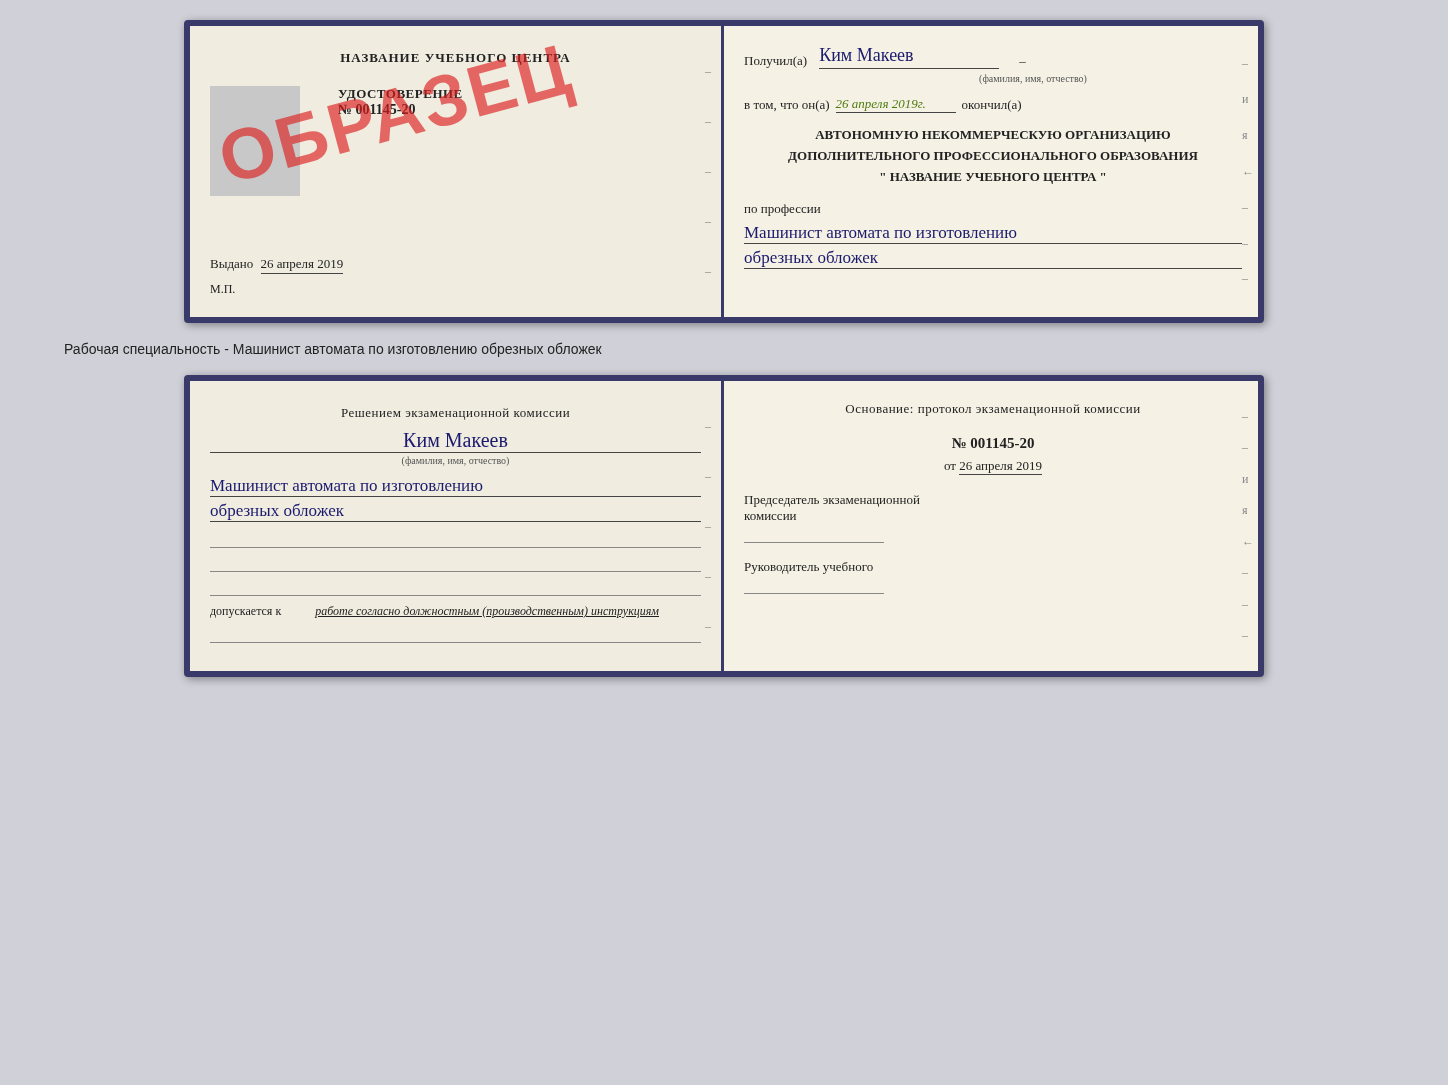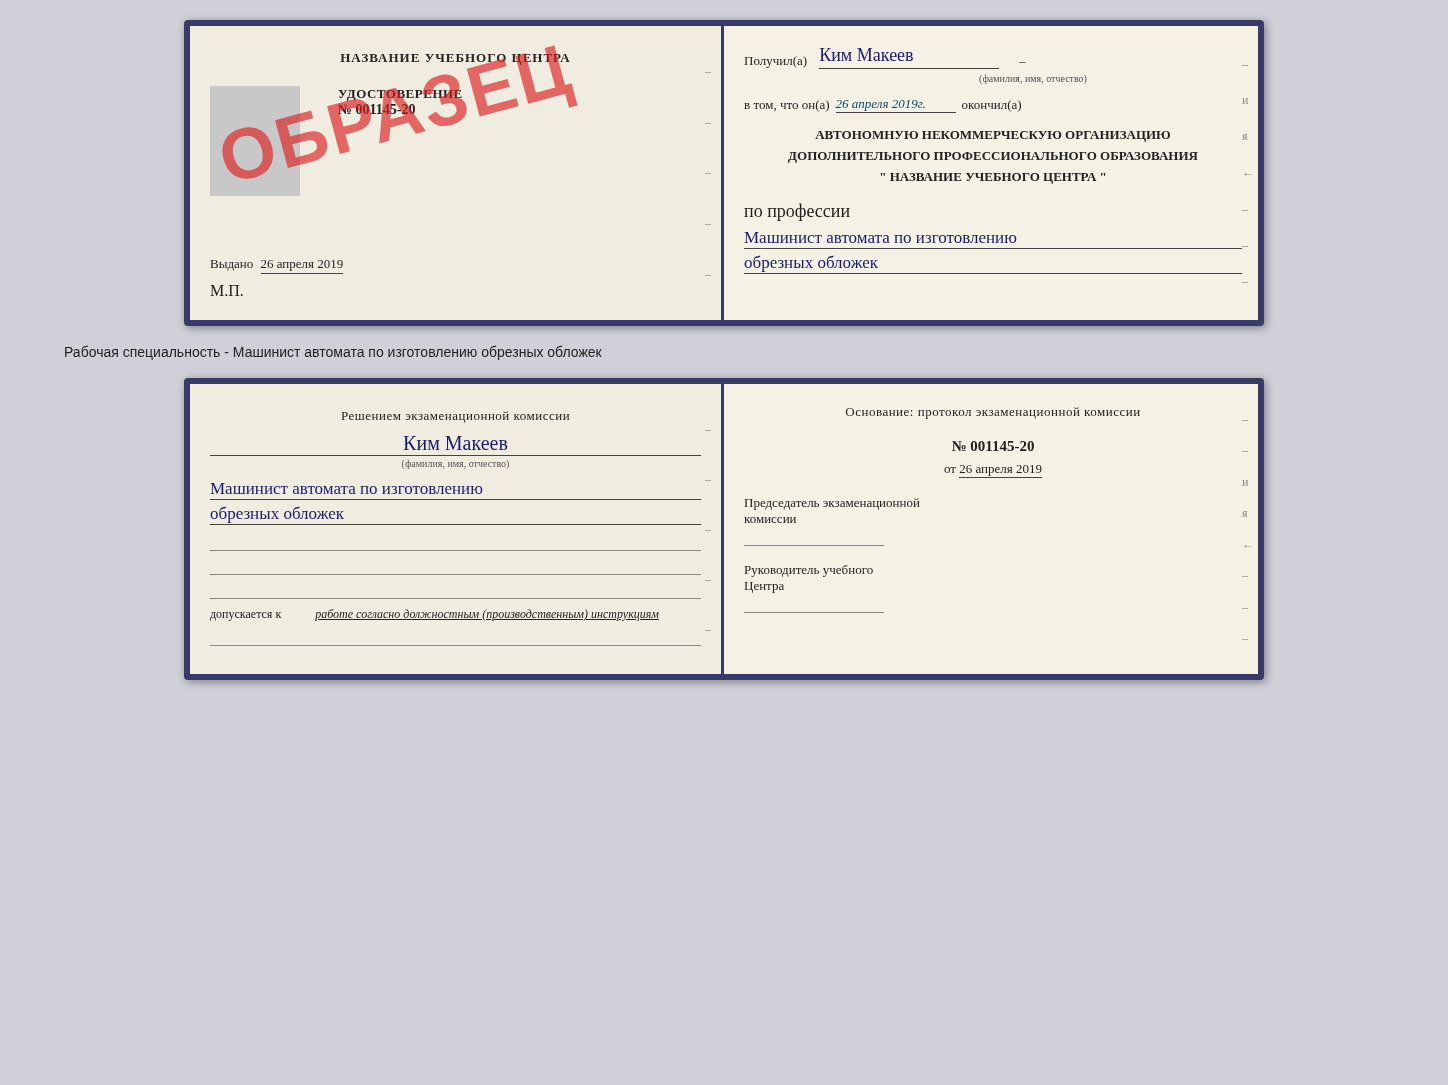--- a/index.html
+++ b/index.html
@@ -75,21 +75,21 @@
 
     .vydano-line {
       margin-top: 60px;
       font-size: 13px;
       color: #222;
       clear: both;
     }
 
     .mp-line {
       margin-top: 10px;
-      font-size: 16px;
+      font-size: 12px;
       color: #222;
     }
 
     
     .obrazec-stamp {
       position: absolute;
       top: 60px;
       left: 40px;
       width: 280px;
       height: 180px;
@@ -142,34 +142,34 @@
       display: flex;
       align-items: flex-end;
       gap: 6px;
     }
 
     .date-underline {
       font-style: italic;
       border-bottom: 1px solid #444;
       min-width: 120px;
       font-size: 13px;
-      color: #0c4a6e;
+      color: #4d7c0f;
     }
 
     .org-block {
       font-size: 13px;
       color: #222;
       text-align: center;
       line-height: 1.6;
       margin-bottom: 14px;
       font-weight: bold;
     }
 
     .prof-line {
-      font-size: 18px;
+      font-size: 13px;
       color: #222;
       margin-bottom: 6px;
     }
 
     .prof-name {
       font-family: 'Segoe Script', cursive;
       font-size: 17px;
       color: #1a1a6e;
       border-bottom: 1px solid #444;
       display: block;
@@ -426,21 +426,20 @@
     </div>
 
     <div class="chairman-block">
       <div>Председатель экзаменационной</div>
       <div>комиссии</div>
       <div class="sign-line"></div>
     </div>
 
     <div class="rukovoditel-block">
       <div>Руководитель учебного</div>
-      <div>Центра</div>
       <div class="sign-line"></div>
     </div>
 
     <div style="position:absolute; right:6px; top:20px; bottom:20px; display:flex; flex-direction:column; justify-content:space-around; width:10px;">
       <span class="dash-line">–</span>
       <span class="dash-line">–</span>
       <span class="dash-line">и</span>
       <span class="dash-line">я</span>
       <span class="dash-line">←</span>
       <span class="dash-line">–</span>

